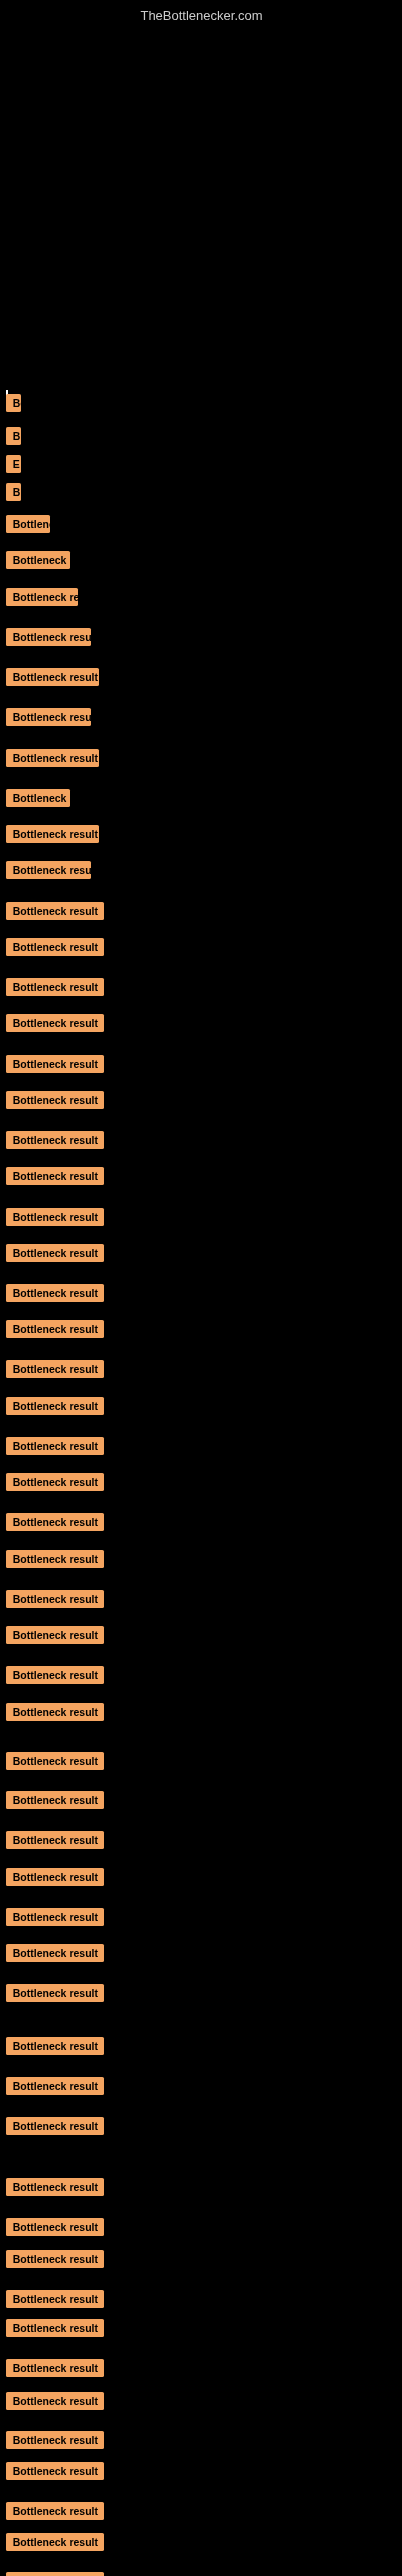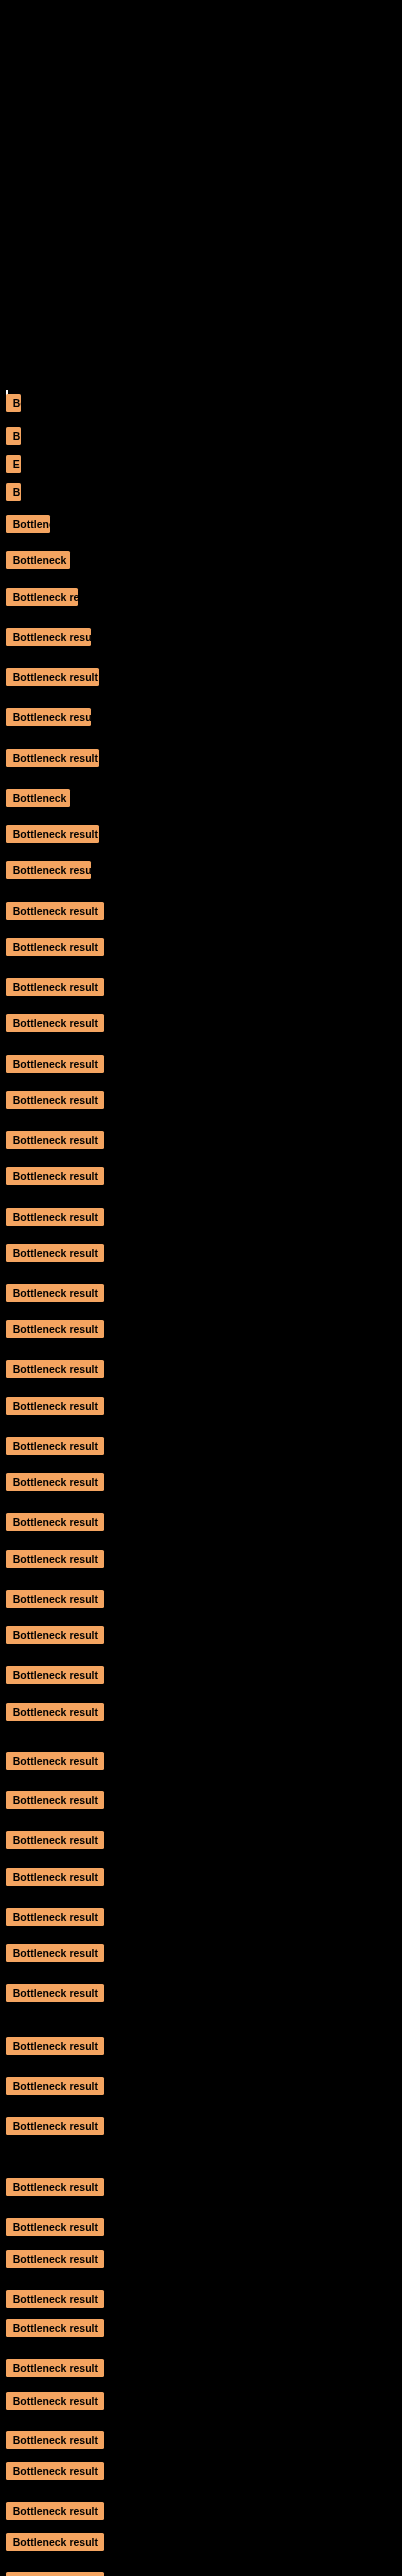--- a/index.html
+++ b/index.html
@@ -22,20 +22,21 @@
       text-align: center;
       padding: 8px 0 4px 0;
       font-weight: normal;
     }
   </style>
 </head>
 <body>
 
 <div style="position: relative; width: 403px; min-height: 2576px;">
 
+  <div class="site-title">TheBottlenecker.com</div>
 
   <div style="position: absolute; top: 390px; left: 6.4px; width: 1.6px; height: 16px; background: #ffffff;"></div>
 
   <div id="items-container" style="position: absolute; top: 0; left: 0; width: 100%; height: 100%;">
       <div style="position: absolute; top: 394px; left: 6.4px;"><span style="background-color: rgb(244, 164, 96); color: rgb(0, 0, 0); font-size: 10.5px; font-weight: bold; padding: 3.2px 6.4px; display: inline-block; border-radius: 1.6px; white-space: nowrap; overflow: hidden; max-width: 14.5px;">Bottleneck result</span></div>
       <div style="position: absolute; top: 427px; left: 6.4px;"><span style="background-color: rgb(244, 164, 96); color: rgb(0, 0, 0); font-size: 10.5px; font-weight: bold; padding: 3.2px 6.4px; display: inline-block; border-radius: 1.6px; white-space: nowrap; overflow: hidden; max-width: 14.5px;">B</span></div>
       <div style="position: absolute; top: 455px; left: 6.4px;"><span style="background-color: rgb(244, 164, 96); color: rgb(0, 0, 0); font-size: 10.5px; font-weight: bold; padding: 3.2px 6.4px; display: inline-block; border-radius: 1.6px; white-space: nowrap; overflow: hidden; max-width: 14.5px;">E</span></div>
       <div style="position: absolute; top: 483px; left: 6.4px;"><span style="background-color: rgb(244, 164, 96); color: rgb(0, 0, 0); font-size: 10.5px; font-weight: bold; padding: 3.2px 6.4px; display: inline-block; border-radius: 1.6px; white-space: nowrap; overflow: hidden; max-width: 14.5px;">B</span></div>
       <div style="position: absolute; top: 515px; left: 6.4px;"><span style="background-color: rgb(244, 164, 96); color: rgb(0, 0, 0); font-size: 10.5px; font-weight: bold; padding: 3.2px 6.4px; display: inline-block; border-radius: 1.6px; white-space: nowrap; overflow: hidden; max-width: 44px;">Bottleneck result</span></div>
       <div style="position: absolute; top: 551px; left: 6.4px;"><span style="background-color: rgb(244, 164, 96); color: rgb(0, 0, 0); font-size: 10.5px; font-weight: bold; padding: 3.2px 6.4px; display: inline-block; border-radius: 1.6px; white-space: nowrap; overflow: hidden; max-width: 64px;">Bottleneck result</span></div>

